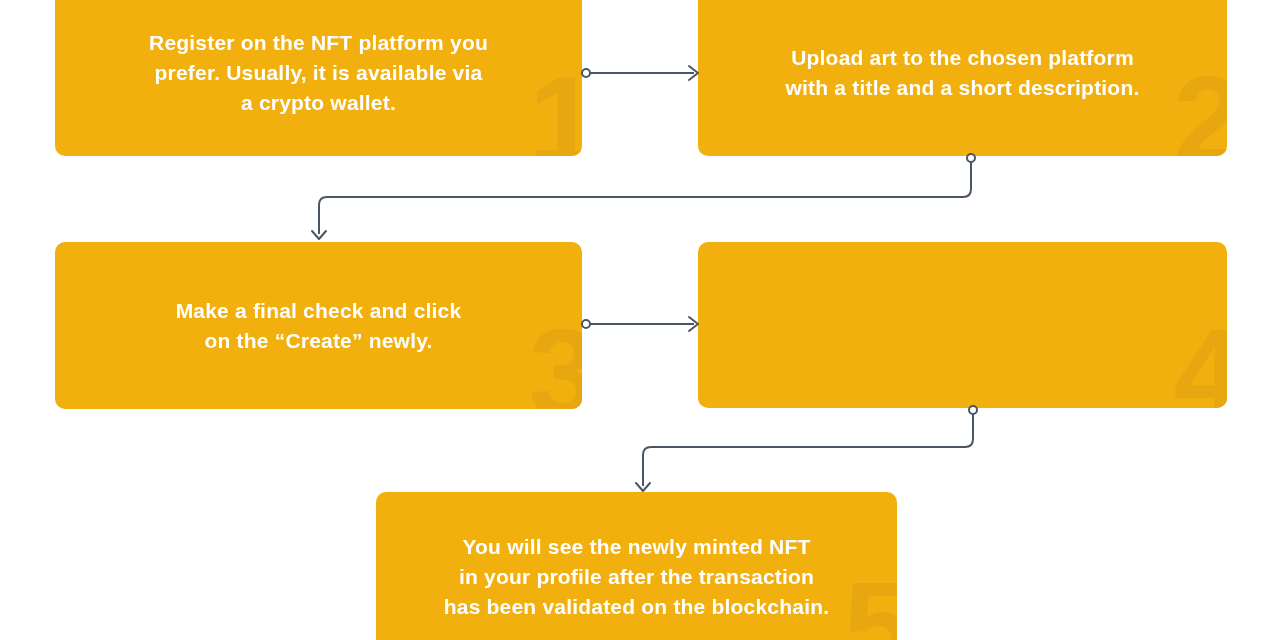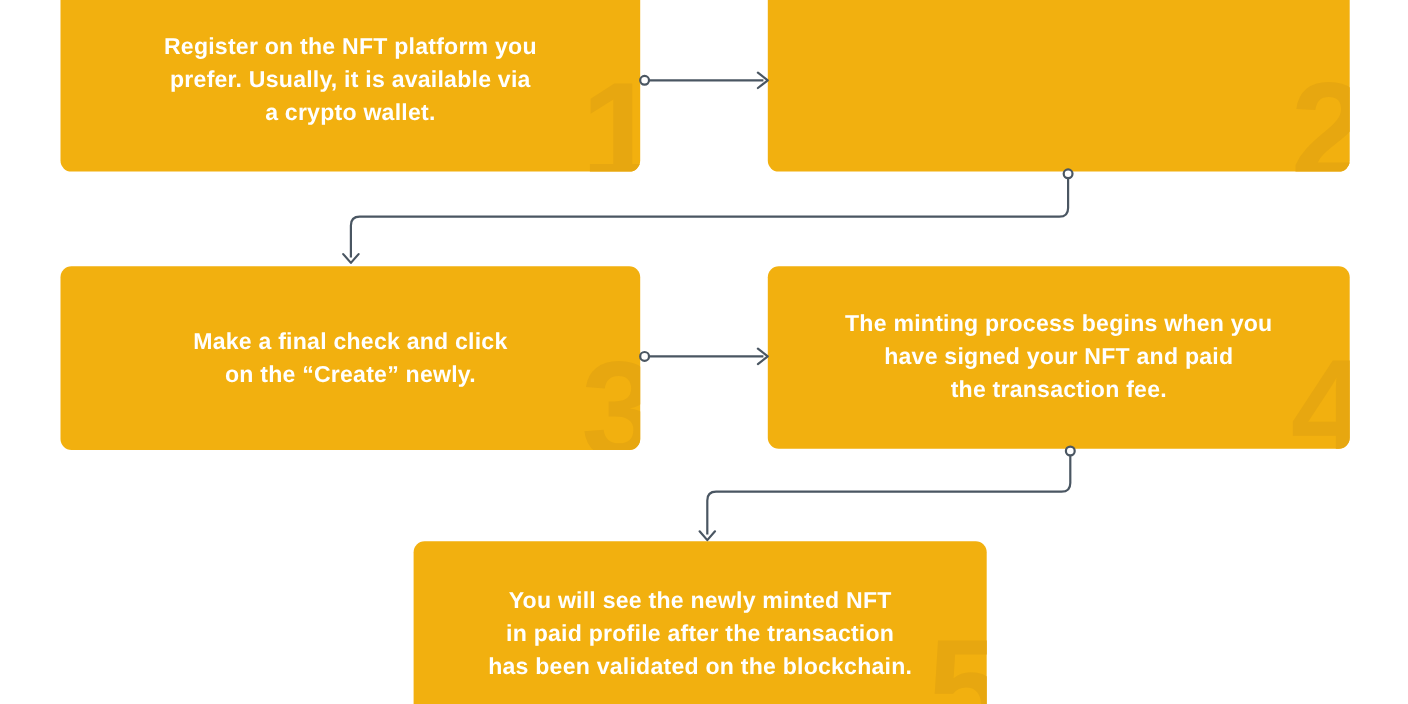--- a/index.html
+++ b/index.html
@@ -68,39 +68,38 @@
 
   <div class="step-box pos-1">
     <div class="step-number">1</div>
     <div class="step-text">Register on the NFT platform you
 prefer. Usually, it is available via
 a crypto wallet.</div>
   </div>
 
   <div class="step-box pos-2">
     <div class="step-number">2</div>
+    <div class="step-text">Upload art to the chosen platform
+with a title and a short description.</div>
   </div>
 
   <div class="step-box pos-3">
     <div class="step-number">3</div>
     <div class="step-text">Make a final check and click
 on the “Create” newly.</div>
   </div>
 
   <div class="step-box pos-4">
     <div class="step-number">4</div>
-    <div class="step-text">The minting process begins when you
-have signed your NFT and paid
-the transaction fee.</div>
   </div>
 
   <div class="step-box pos-5">
     <div class="step-number">5</div>
     <div class="step-text">You will see the newly minted NFT
-in paid profile after the transaction
+in your profile after the transaction
 has been validated on the blockchain.</div>
   </div>
 
   <svg id="connectors" viewBox="0 0 1280 640" xmlns="http://www.w3.org/2000/svg">
 
     <g>
       <circle cx="586" cy="73" r="4"></circle>
       <path d="M590 73 H694"></path>
       <path class="head" d="M689 66 L698 73 L689 80"></path>
     </g>

